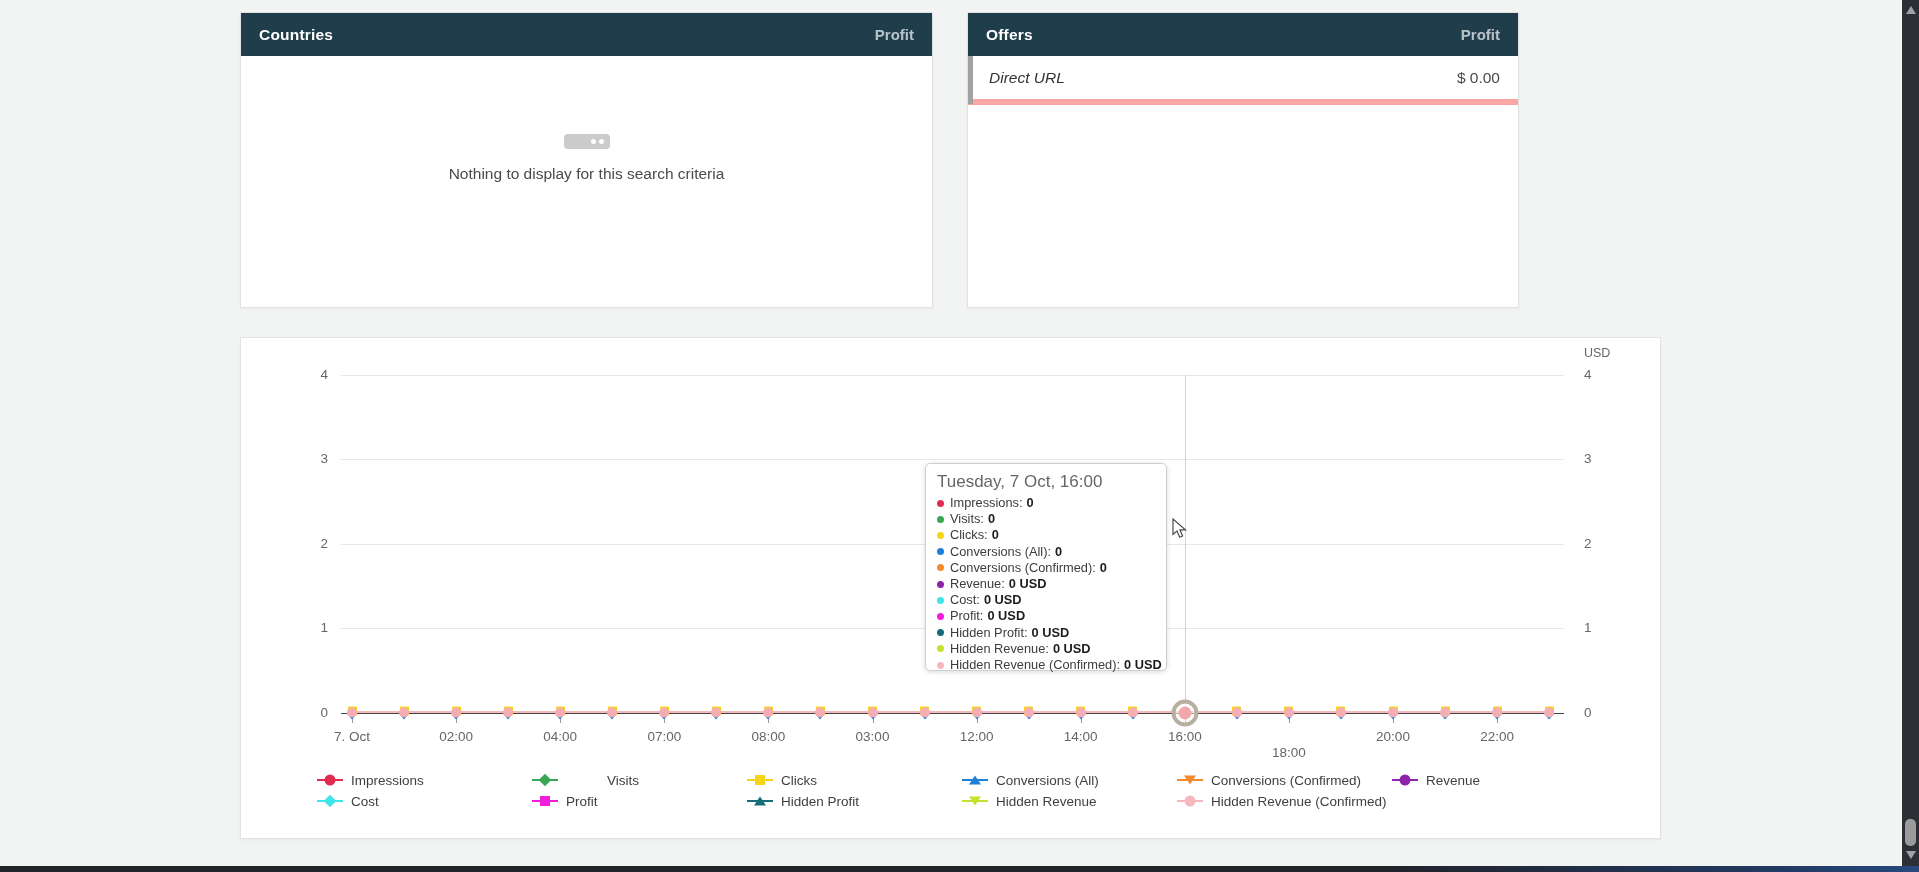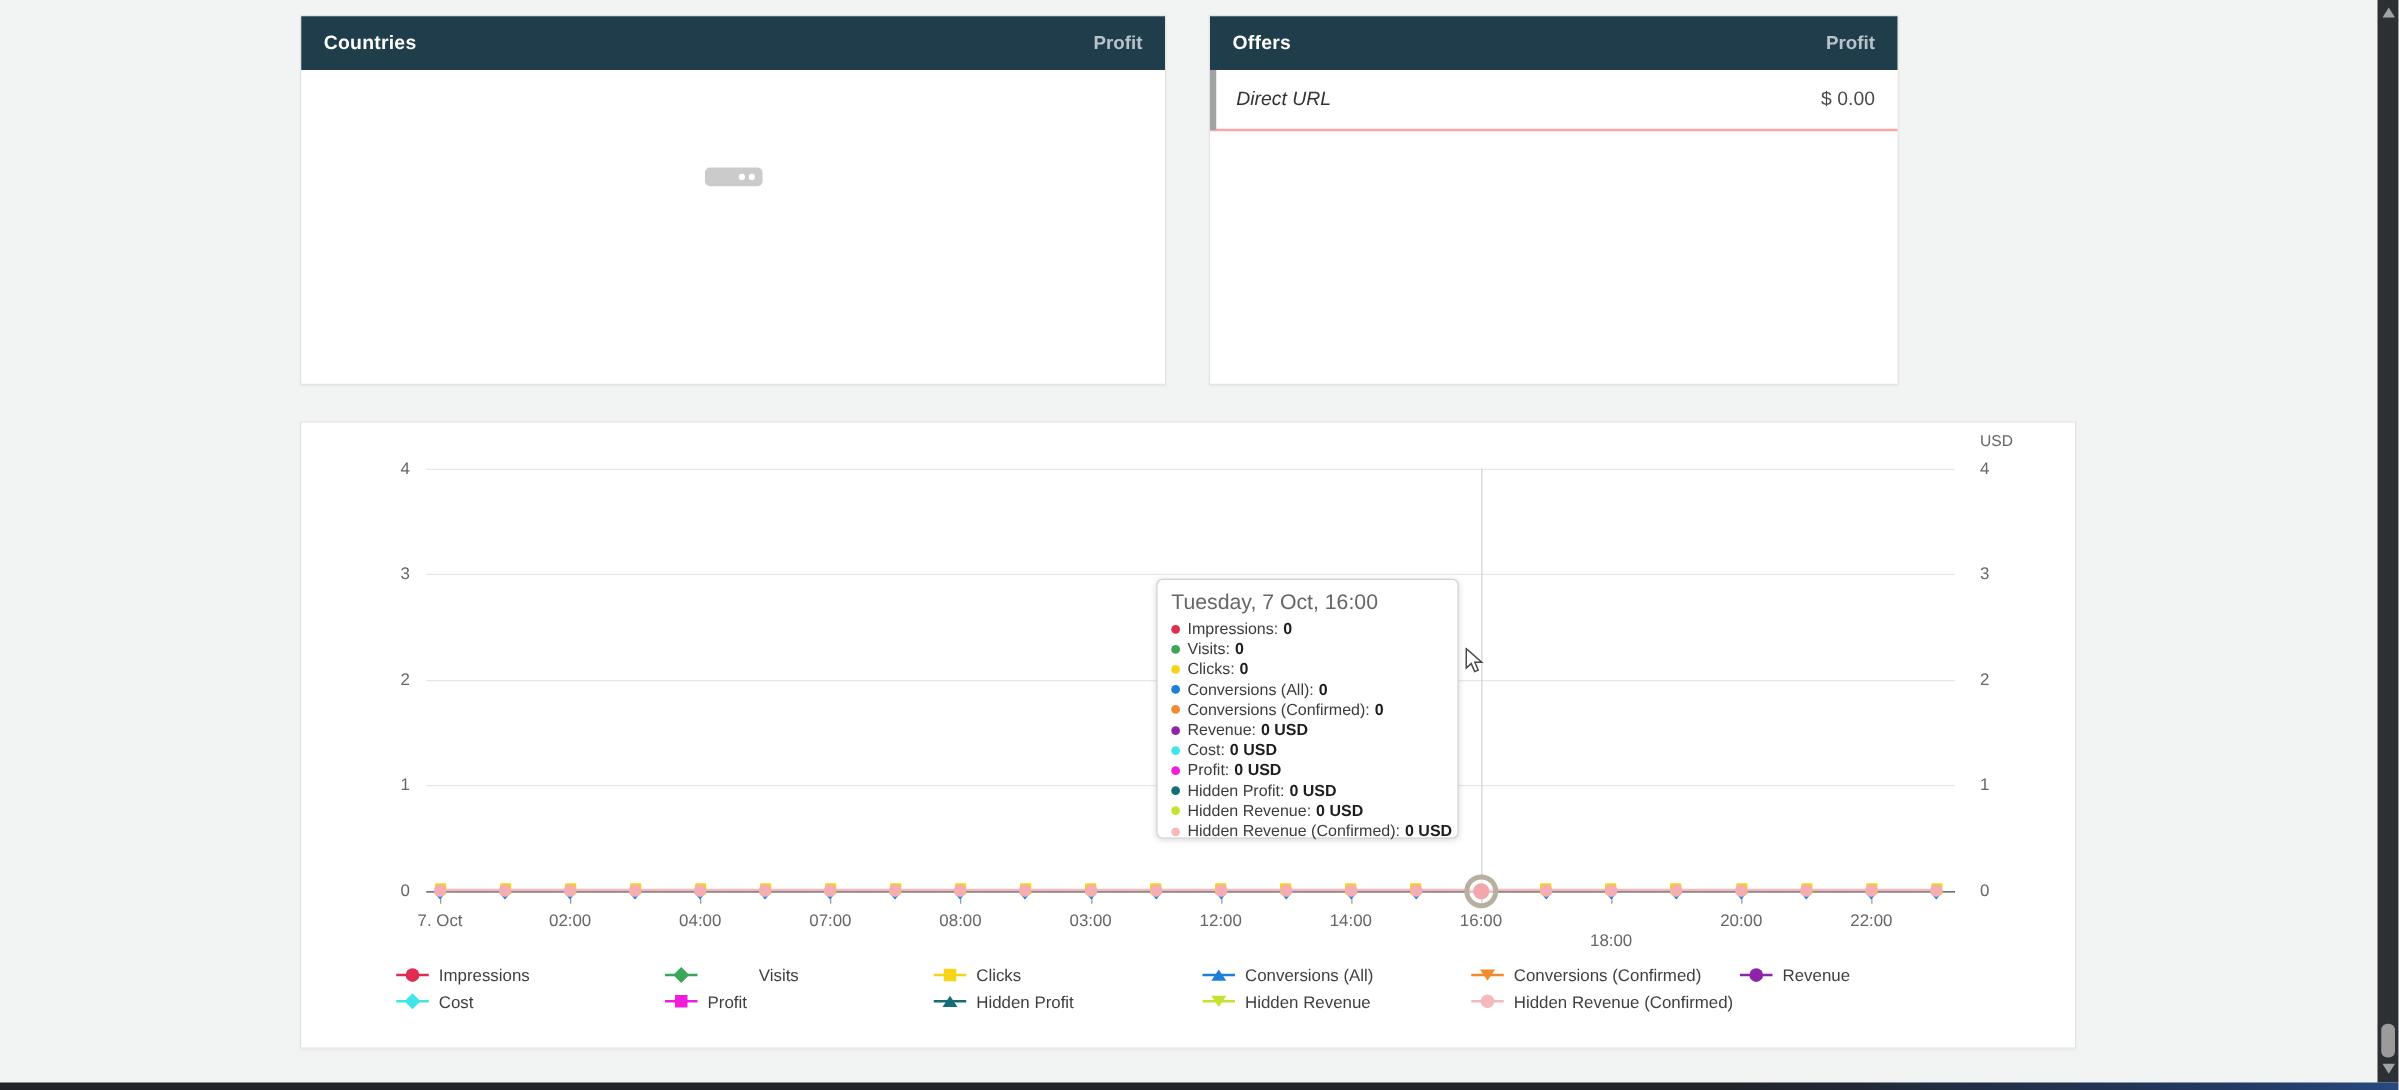--- a/index.html
+++ b/index.html
@@ -17,21 +17,21 @@
   
   .empty-wrap { position:absolute; left:0; right:0; top:118px; text-align:center; }
   .empty-icon { display:inline-block; width:46px; }
   .empty-icon .bar1 { width:46px; height:22px; background:#cbcbcb; border-radius:5px; }
   .empty-icon .bar2 { width:46px; height:15px; background:#cbcbcb; border-radius:4px; margin-top:3px; position:relative; }
   .empty-icon .dot { position:absolute; top:5px; width:5px; height:5px; border-radius:50%; background:#fff; }
   .empty-text { margin-top:12px; font-size:15.5px; color:#4a4a4a; }
 
   
   .offer-rows { position:relative; }
-  .offer-row { height:49px; display:flex; align-items:center; padding:0 18px 0 21px; border-bottom:2px solid #fca5a5; background:#fff; }
+  .offer-row { height:49px; display:flex; align-items:center; padding:0 18px 0 21px; border-bottom:6px solid #fca5a5; background:#fff; }
   .offer-name { font-size:15.5px; font-style:italic; color:#333; }
   .offer-value { margin-left:auto; font-size:15.5px; color:#4a4a4a; }
   .offers-left-scroll { position:absolute; left:0; top:0; width:5px; height:48px; background:#a2a2a2; }
 
   
   #chart-card { left:240px; top:337px; width:1421px; height:502px; }
   .gridline { position:absolute; height:1px; background:#e7e7e7; left:100px; width:1223px; }
   .axis-zero { position:absolute; height:1px; background:#454545; left:100px; width:1223px; }
   .series-line { position:absolute; height:2px; background:#f3b9bc; }
   .ylabel { position:absolute; font-size:13.5px; color:#666; width:40px; }
@@ -98,20 +98,21 @@
       <span class="card-metric">Profit</span>
     </div>
     <div class="empty-wrap">
       <span class="empty-icon">
         <span class="bar1"></span>
         <span class="bar2" style="display:block;">
           <span class="dot" style="right:14px;"></span>
           <span class="dot" style="right:6px;"></span>
         </span>
       </span>
+      <div class="empty-text">Nothing to display for this search criteria</div>
     </div>
   </div>
 
   <div class="card" style="left:967px; top:12px; width:552px; height:296px;">
     <div class="card-header">
       <span class="card-title">Offers</span>
       <span class="card-metric">Profit</span>
     </div>
     <div class="offer-rows" id="offer-rows">
         <div class="offer-row">

